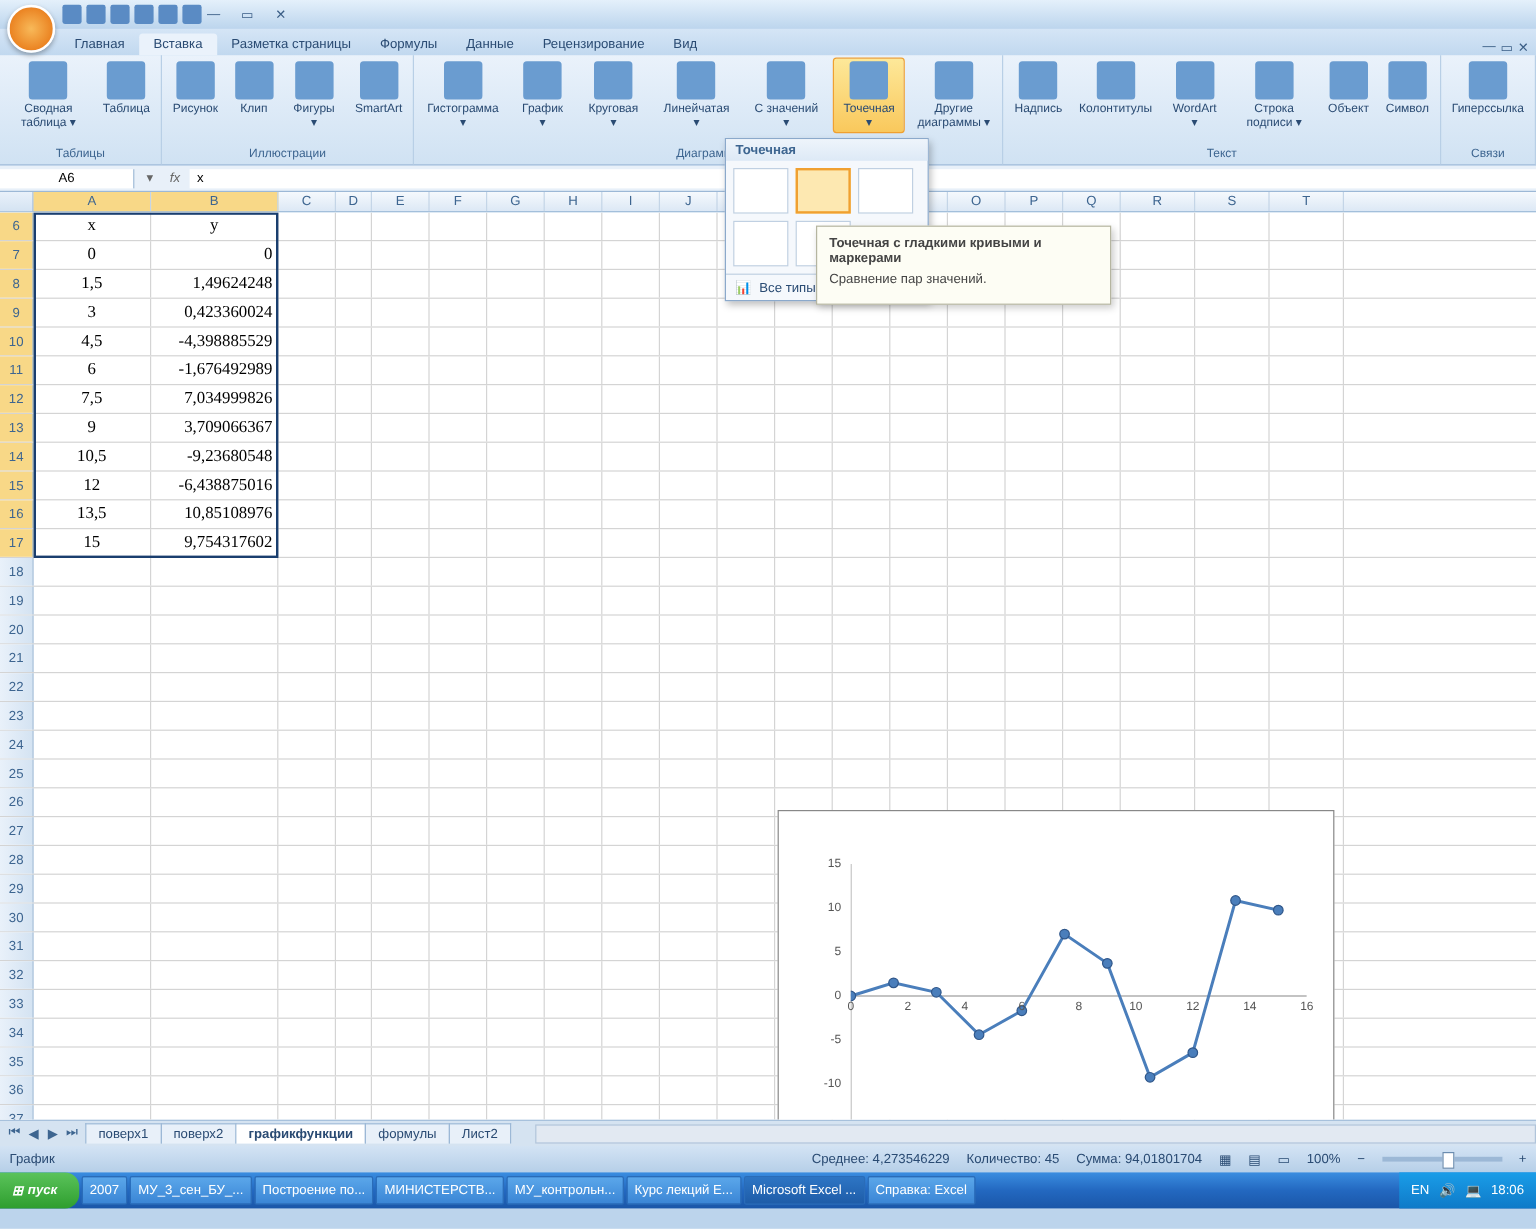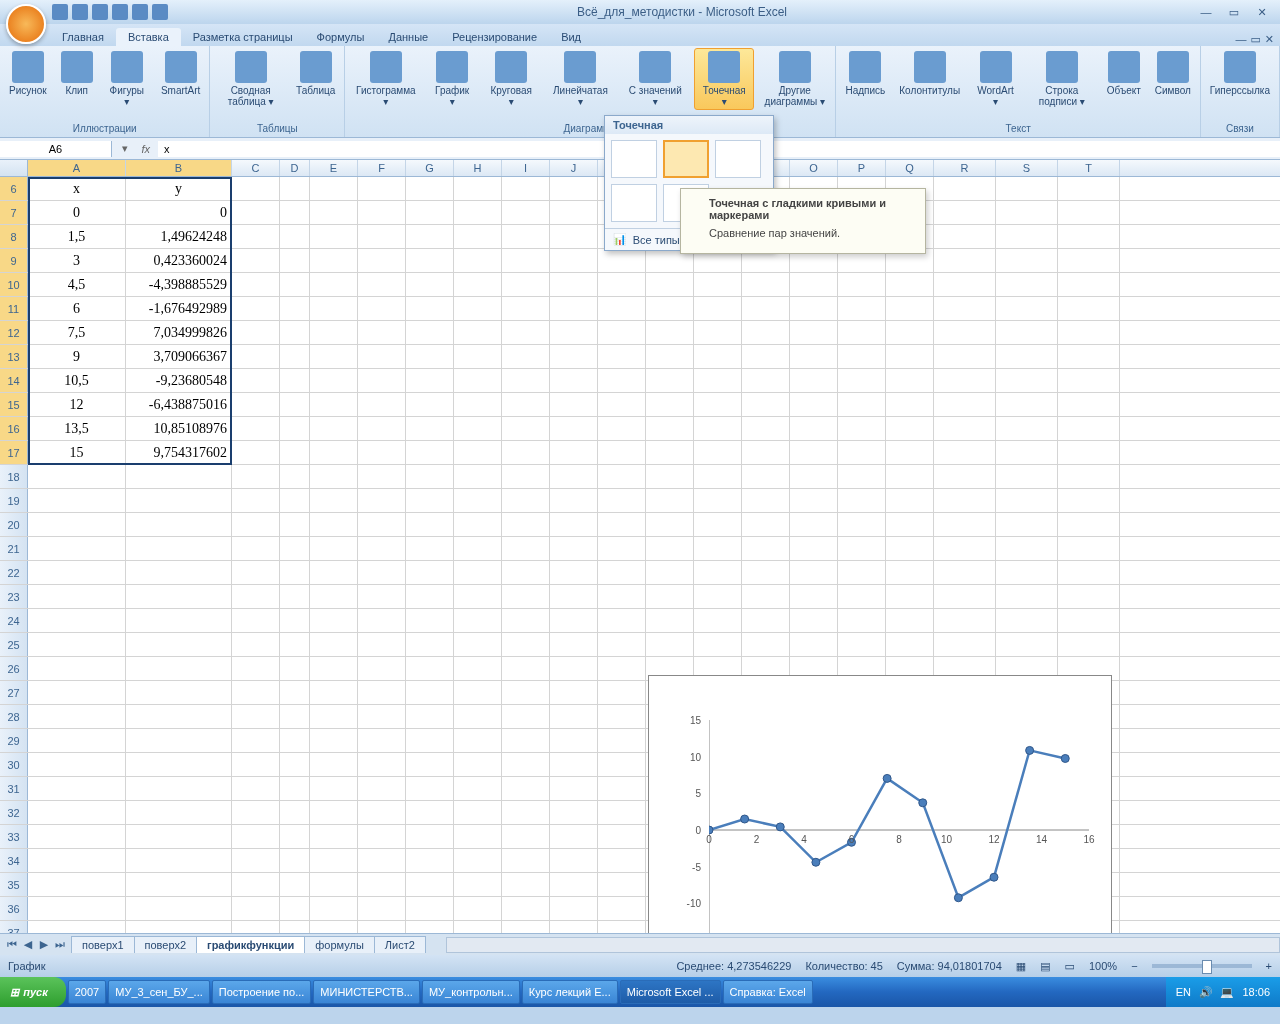--- a/index.html
+++ b/index.html
@@ -45,21 +45,21 @@
 .cell.r { text-align: right; }
 .selbox { position: absolute; border: 2px solid #1a3e6e; pointer-events: none; }
 
 .dropdown { position: absolute; top: 115px; left: 604px; width: 170px; background: #f5f8fc; border: 1px solid #8ba9cb; box-shadow: 2px 3px 6px rgba(0,0,0,.25); z-index: 30; }
 .dd-title { background: linear-gradient(#eef4fb,#dde9f6); padding: 3px 8px; font-weight: bold; color: #3d6590; font-size: 11px; }
 .dd-grid { display: flex; flex-wrap: wrap; padding: 6px; gap: 6px; }
 .dd-item { width: 46px; height: 38px; border: 1px solid #c0d0e2; background: #fff; cursor: pointer; position:relative; }
 .dd-item.hl { border: 2px solid #f0a030; background: #fde8b1; }
 .dd-all { display: flex; align-items: center; gap: 6px; padding: 4px 8px; border-top: 1px solid #c0d0e2; cursor: pointer; color: #2a4b73; }
 
-.tooltip { position: absolute; top: 188px; left: 680px; width: 246px; background: #fdfdf4; border: 1px solid #b5b5a0; box-shadow: 2px 3px 6px rgba(0,0,0,.2); padding: 8px 28px; z-index: 31; font-size: 11px; color: #444; }
+.tooltip { position: absolute; top: 188px; left: 680px; width: 246px; background: #fdfdf4; border: 1px solid #b5b5a0; box-shadow: 2px 3px 6px rgba(0,0,0,.2); padding: 8px 10px; z-index: 31; font-size: 11px; color: #444; }
 .tooltip .tt { font-weight: bold; margin-bottom: 6px; }
 
 .chart { position: absolute; top: 498px; left: 648px; width: 464px; height: 291px; background: #fff; border: 1px solid #888; }
 .chart-title { text-align: center; font-weight: bold; font-size: 16px; font-family: Calibri, sans-serif; padding: 8px 0 4px; }
 .plot { position: absolute; top: 44px; left: 60px; width: 380px; height: 220px; }
 .yaxis-label { position:absolute; right: 388px; font-size:10px; color:#555; transform: translateY(-50%); }
 .xaxis-label { position:absolute; top: 114px; font-size:10px; color:#555; transform: translateX(-50%); }
 
 .sheettabs { height: 22px; background: #d5e3f1; display: flex; align-items: center; border-top: 1px solid #9cb8d6; }
 .st-nav { display: flex; padding: 0 4px; }
@@ -87,21 +87,20 @@
 <div class="office-btn"></div>
 <div class="titlebar">
   <div class="qat">
     <div class="qi"></div>
     <div class="qi"></div>
     <div class="qi"></div>
     <div class="qi"></div>
     <div class="qi"></div>
     <div class="qi"></div>
   </div>
-  <div class="title">Всё_для_методистки - Microsoft Excel</div>
   <div class="winctrl">
     <span>—</span>
     <span>▭</span>
     <span>✕</span>
   </div>
 </div>
 
 <div class="tabs">
 
   <div class="tab">Главная</div>
@@ -116,49 +115,49 @@
     <span style="color:#3b5e86">▭</span>
     <span style="color:#3b5e86">✕</span>
   </div>
 </div>
 
 <div class="ribbon">
     <div class="rgroup">
       <div class="ritems">
         <div class="rbtn">
           <div class="ricon"></div>
+          <div class="rtext">Сводная таблица ▾</div>
+        </div>
+        <div class="rbtn">
+          <div class="ricon"></div>
+          <div class="rtext">Таблица</div>
+        </div>
+      </div>
+      <div class="rlabel">Таблицы</div>
+    </div>
+    <div class="rgroup">
+      <div class="ritems">
+        <div class="rbtn">
+          <div class="ricon"></div>
           <div class="rtext">Рисунок</div>
         </div>
         <div class="rbtn">
           <div class="ricon"></div>
           <div class="rtext">Клип</div>
         </div>
         <div class="rbtn">
           <div class="ricon"></div>
           <div class="rtext">Фигуры ▾</div>
         </div>
         <div class="rbtn">
           <div class="ricon"></div>
           <div class="rtext">SmartArt</div>
         </div>
       </div>
       <div class="rlabel">Иллюстрации</div>
-    </div>
-    <div class="rgroup">
-      <div class="ritems">
-        <div class="rbtn">
-          <div class="ricon"></div>
-          <div class="rtext">Сводная таблица ▾</div>
-        </div>
-        <div class="rbtn">
-          <div class="ricon"></div>
-          <div class="rtext">Таблица</div>
-        </div>
-      </div>
-      <div class="rlabel">Таблицы</div>
     </div>
     <div class="rgroup">
       <div class="ritems">
         <div class="rbtn">
           <div class="ricon"></div>
           <div class="rtext">Гистограмма ▾</div>
         </div>
         <div class="rbtn">
           <div class="ricon"></div>
           <div class="rtext">График ▾</div>

